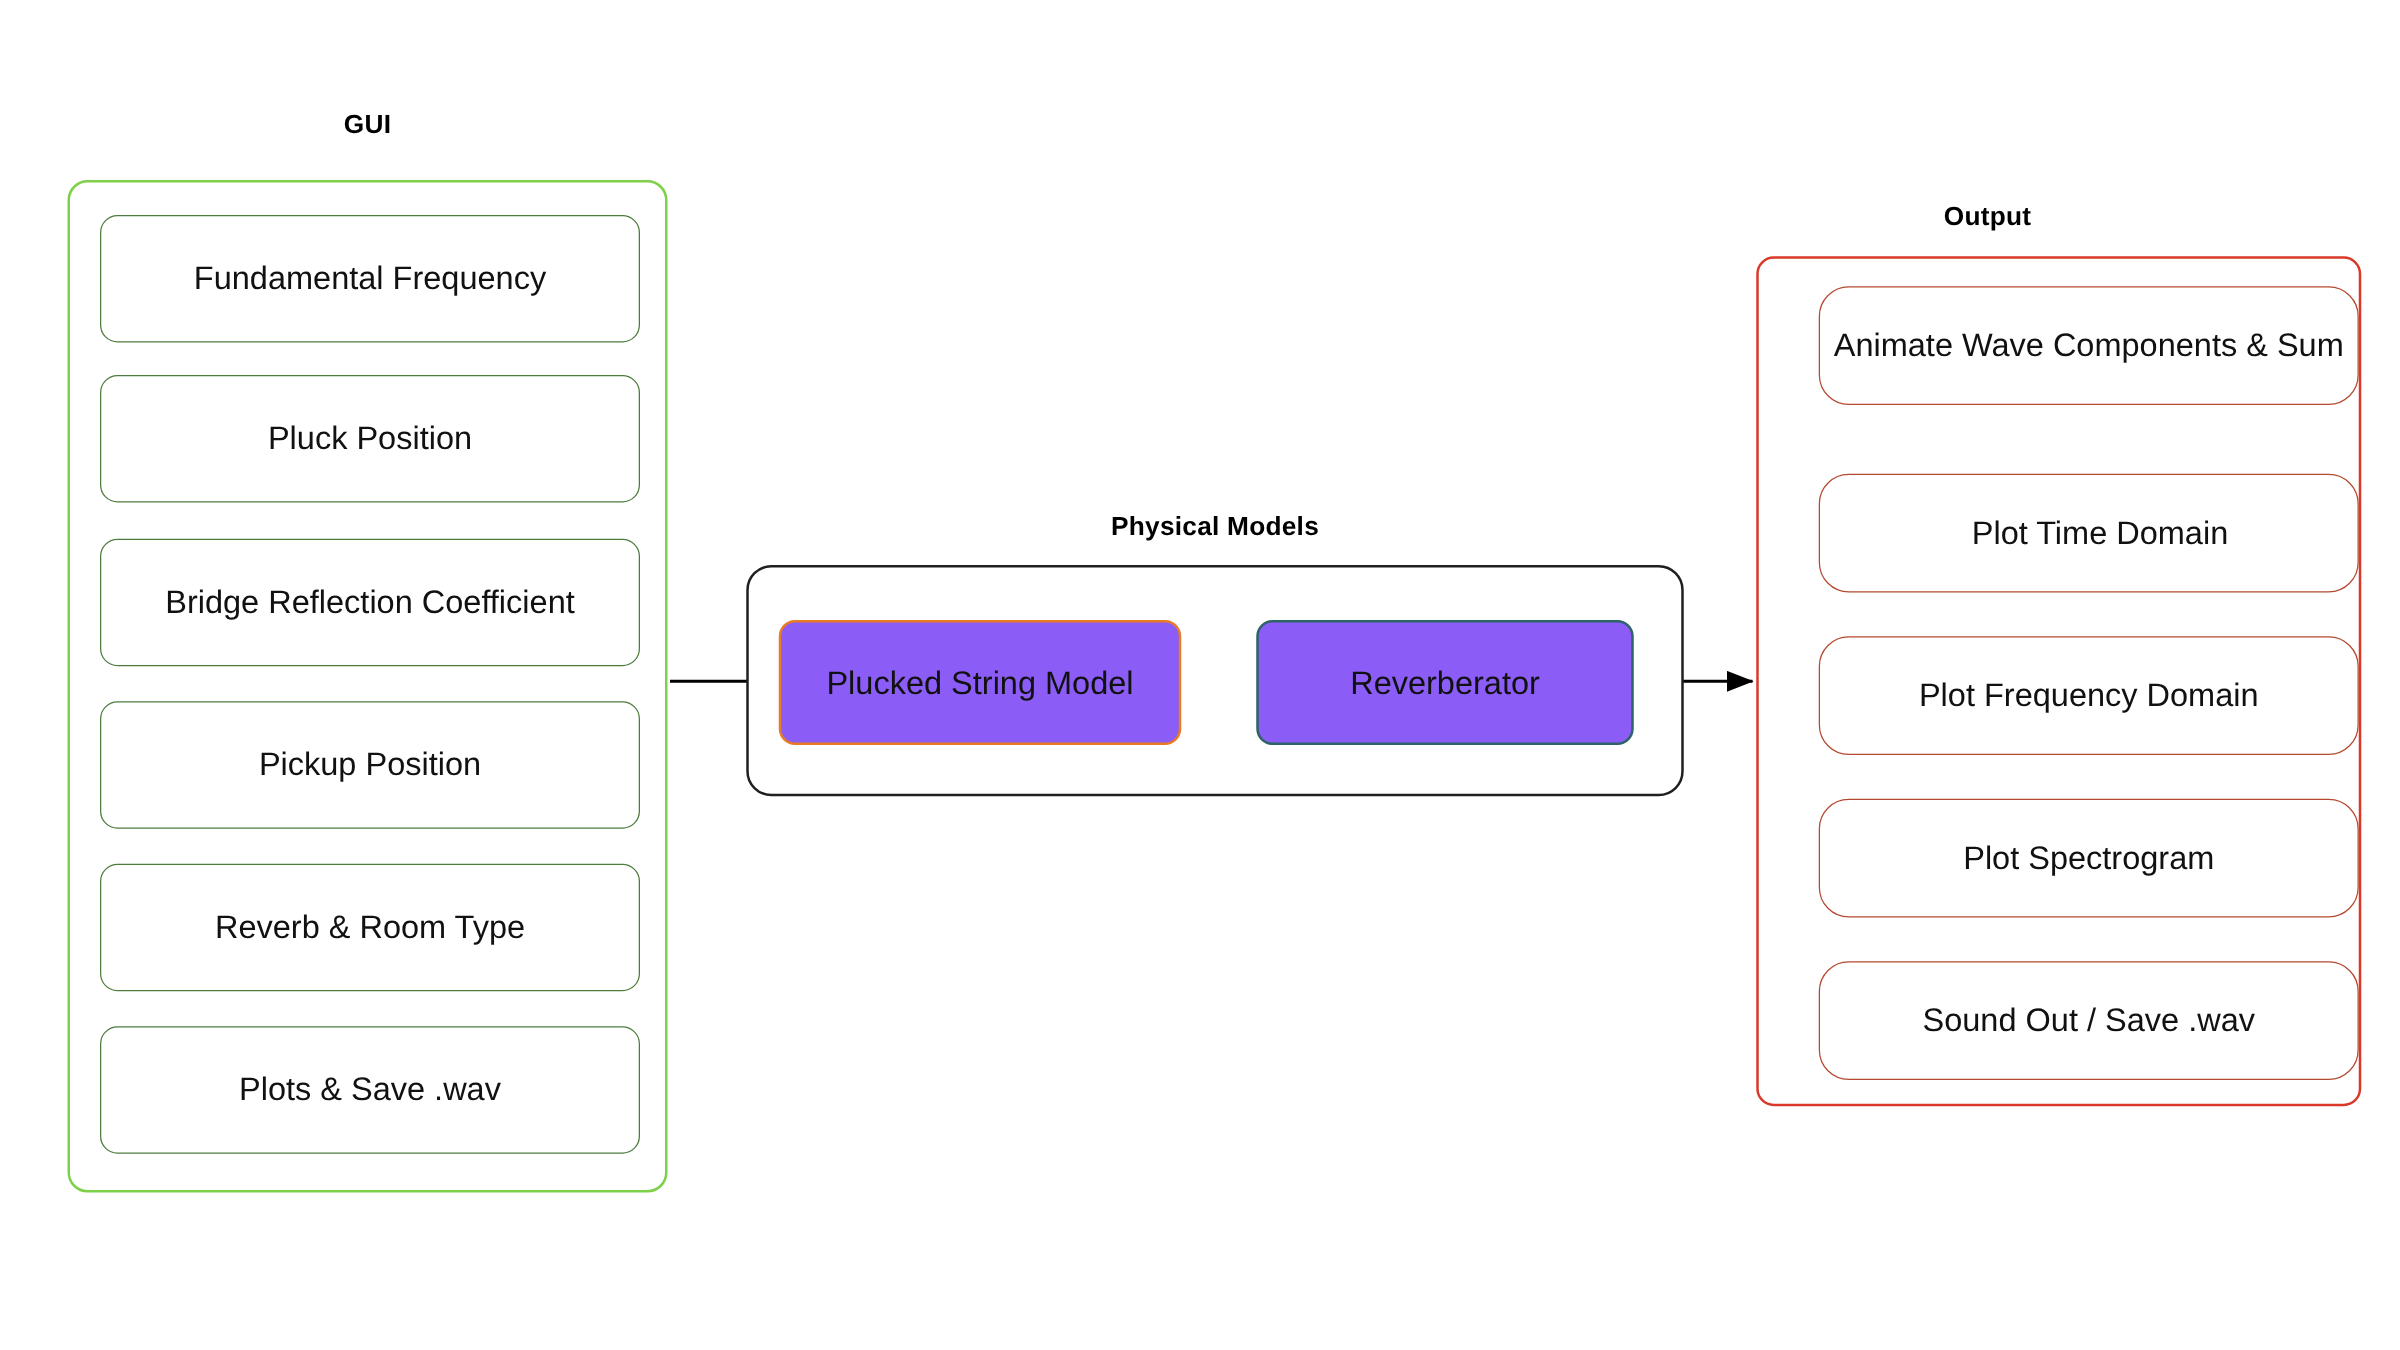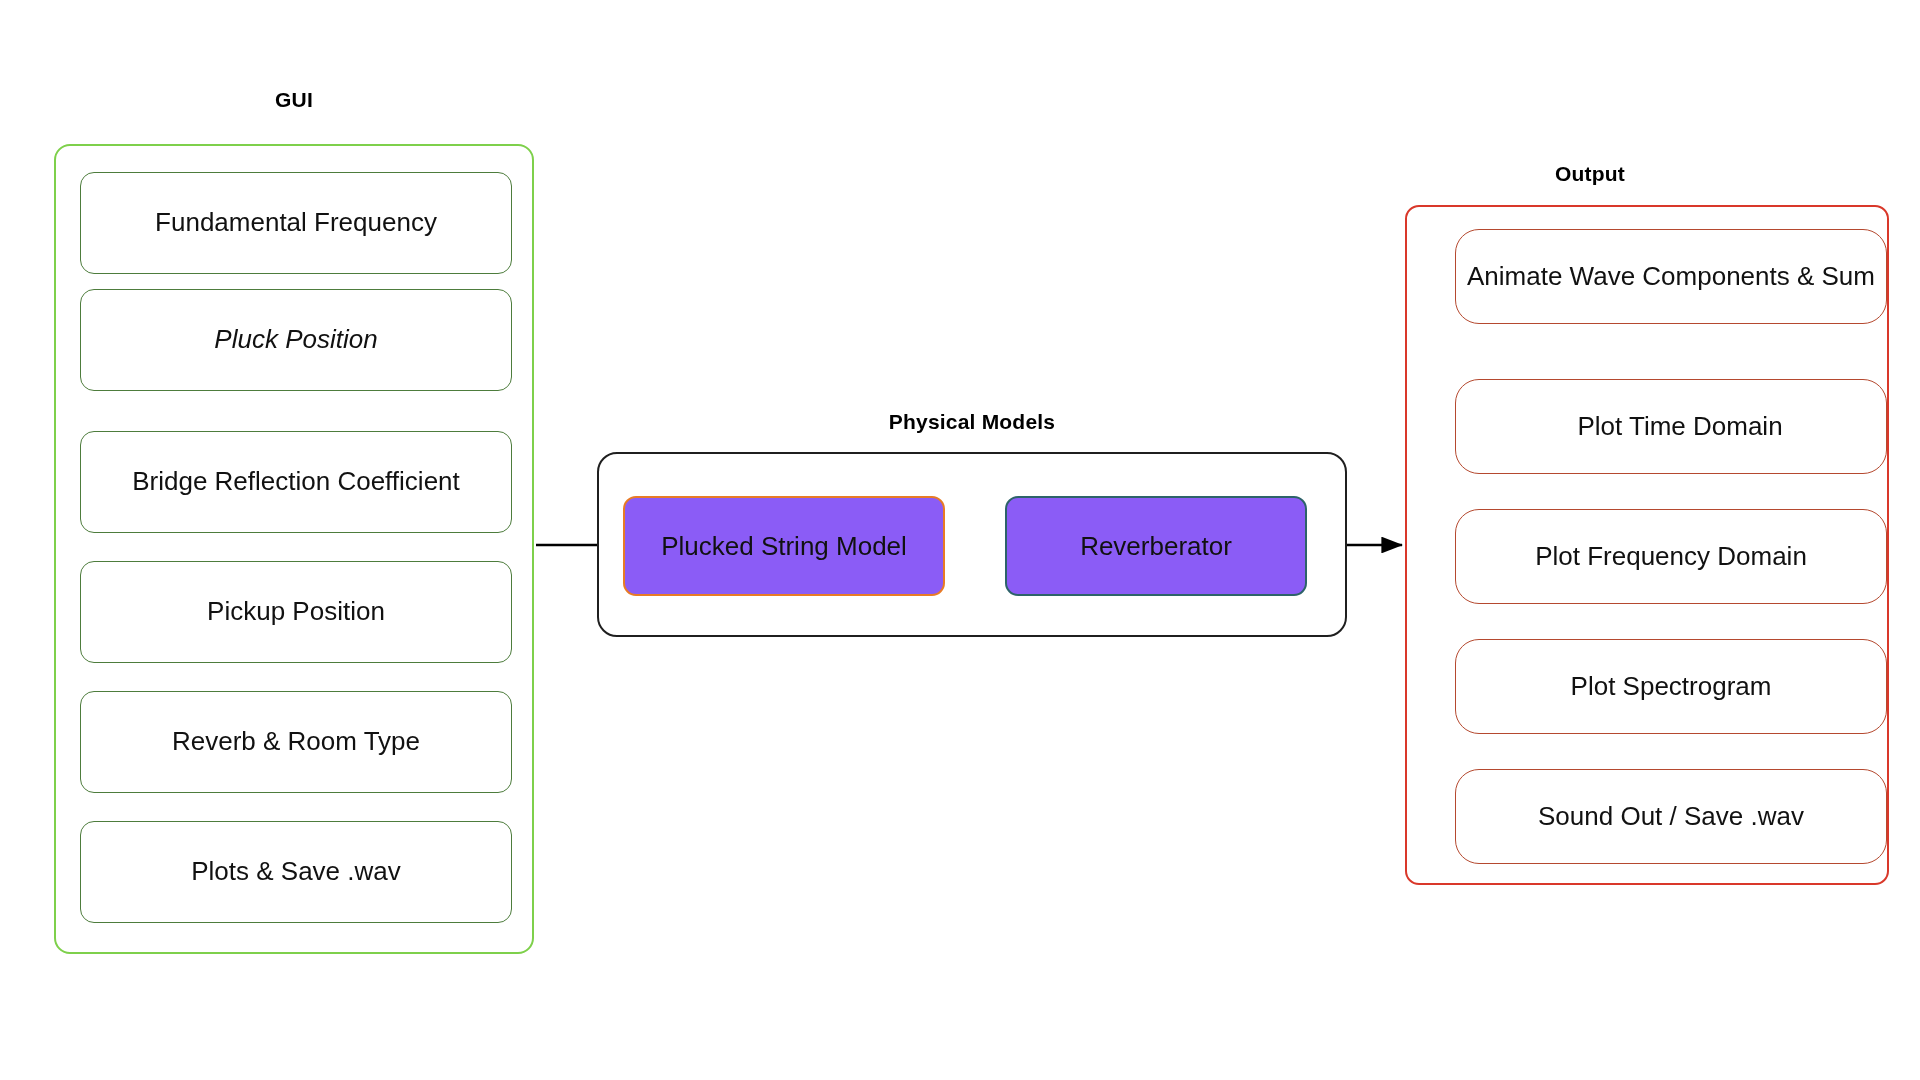--- a/index.html
+++ b/index.html
@@ -80,21 +80,21 @@
   }
 
   .gui-item {
     left: 24px;
     width: 432px;
     height: 102px;
     border: 1.7px solid #4d7c3c;
     align-items: center;
   }
   .gui-item.i0 { top: 26px; }
-  .gui-item.i1 { top: 143px; font-style: italic; }
+  .gui-item.i1 { top: 154px; }
   .gui-item.i2 { top: 285px; }
   .gui-item.i3 { top: 415px; }
   .gui-item.i4 { top: 545px; }
   .gui-item.i5 { top: 675px; }
 
   .out-item {
     left: 24px;
     width: 432px;
     height: 95px;
     border: 1.7px solid #b5492f;

